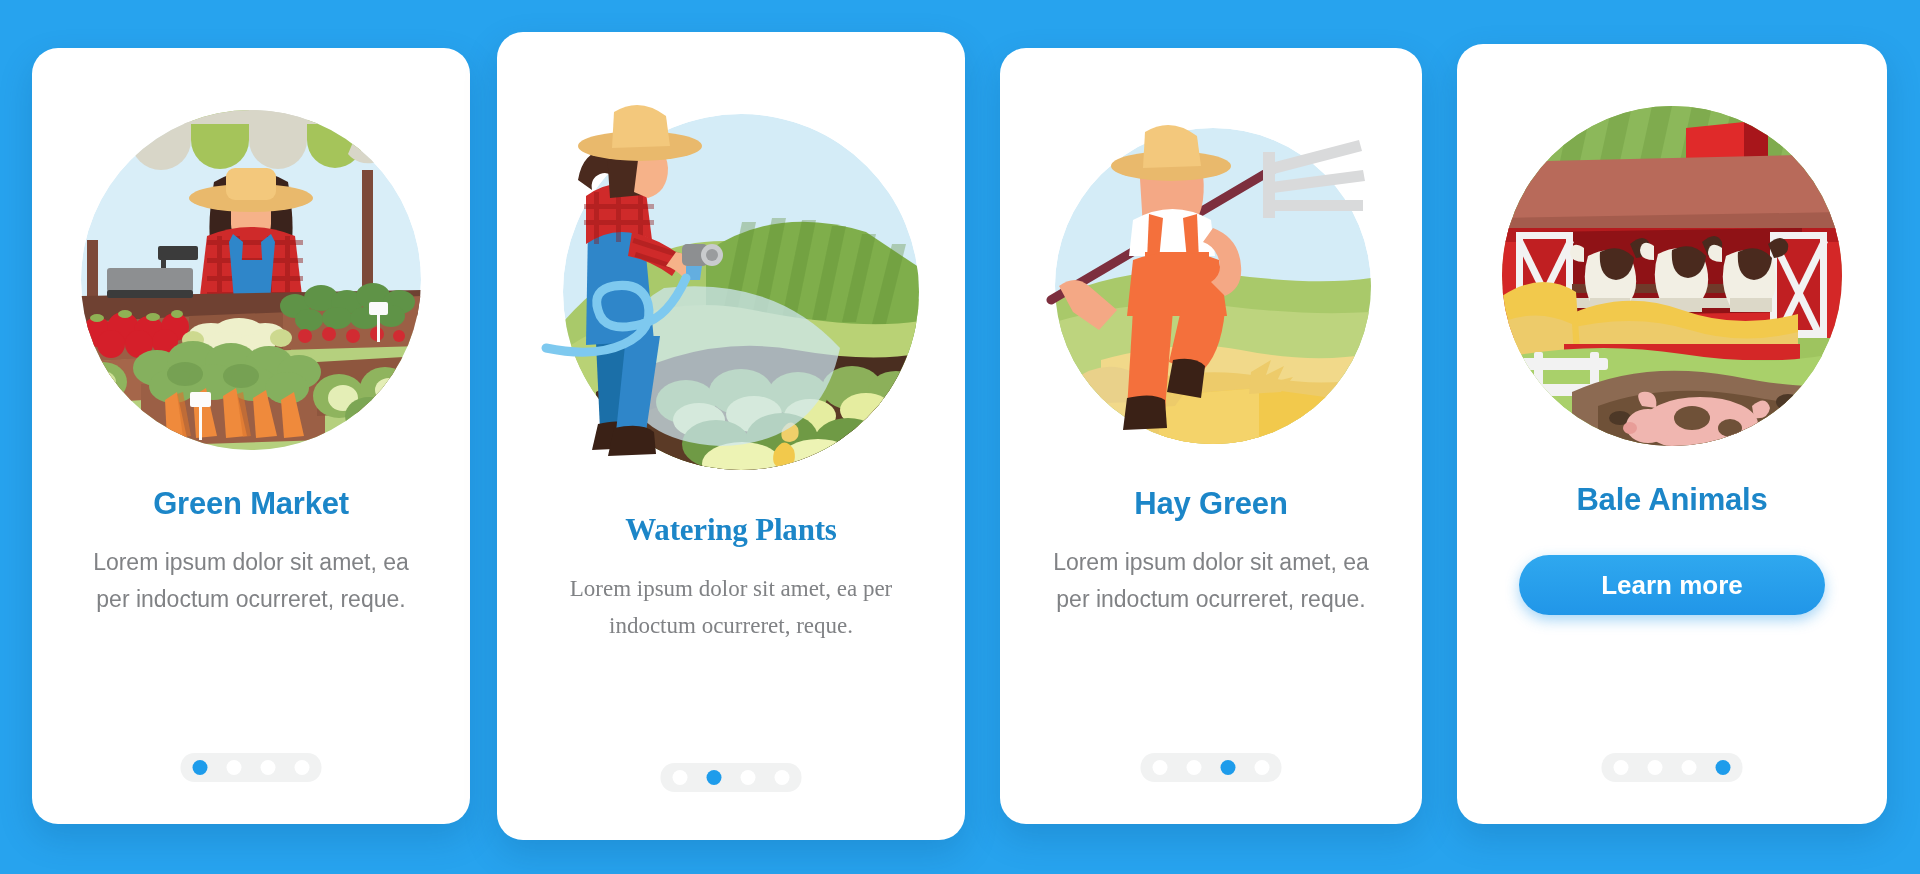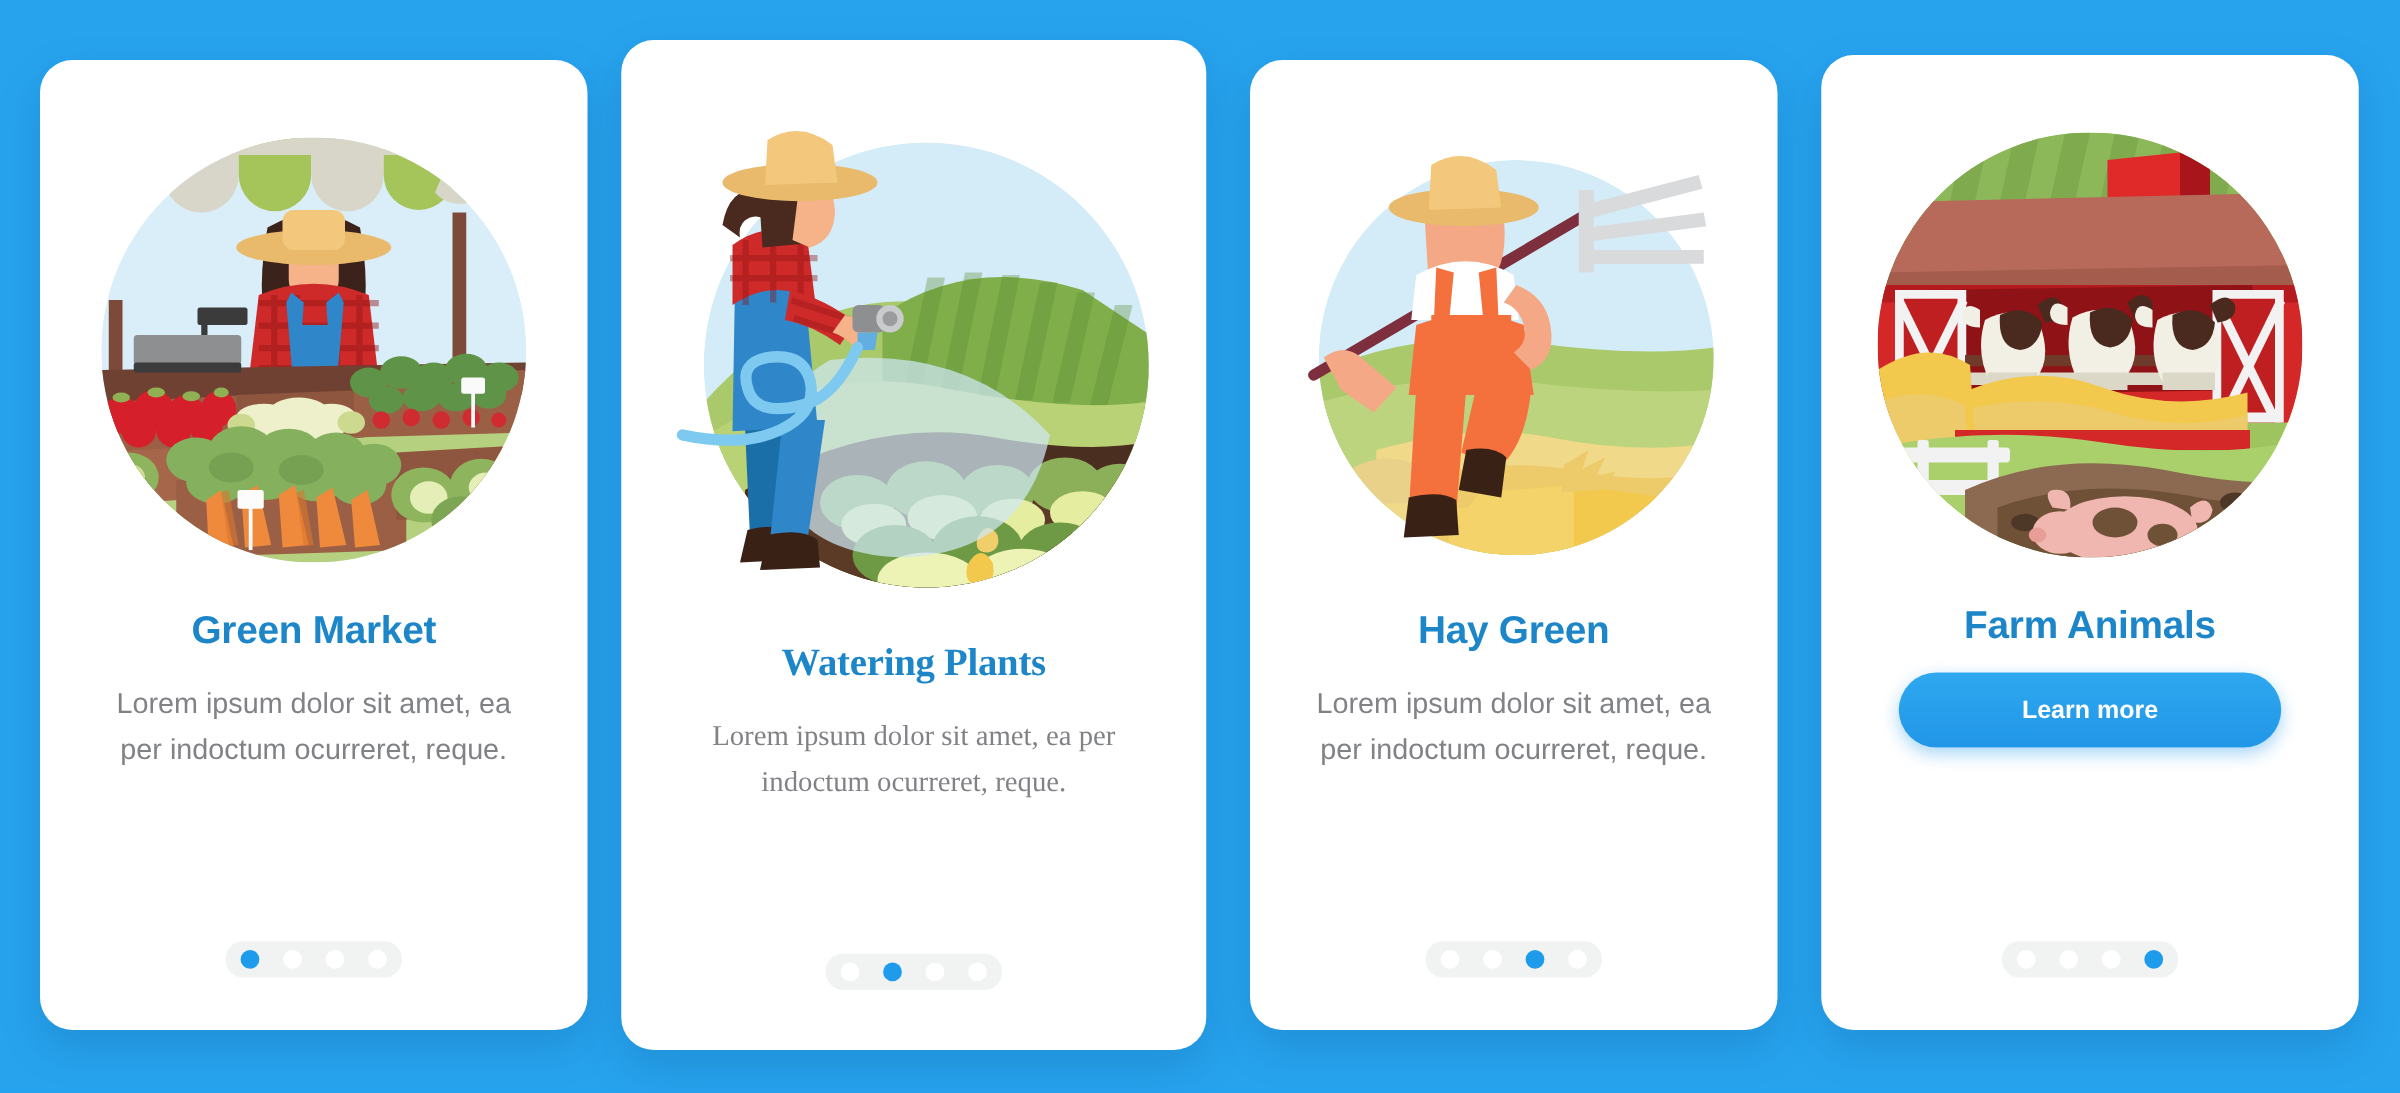--- a/index.html
+++ b/index.html
@@ -86,27 +86,27 @@
     color: #808285;
     text-align: center;
     margin-top: 22px;
     width: 330px;
   }
   .card-2 .desc { width: 340px; }
   .card-4 .desc { width: 340px; }
 
   
   .learn-more {
-    margin-top: 20px;
+    margin-top: 37px;
     width: 306px;
     height: 60px;
     border-radius: 30px;
     background: linear-gradient(180deg, #2fa8ef 0%, #2196e8 100%);
     color: #ffffff;
-    font-size: 20px;
+    font-size: 26px;
     font-weight: bold;
     display: flex;
     align-items: center;
     justify-content: center;
     border: none;
     cursor: pointer;
     box-shadow: 0 5px 14px rgba(33, 150, 232, 0.40);
     font-family: "Liberation Sans", sans-serif;
   }
 
@@ -623,21 +623,21 @@
               <path d="M166 340 l0 12 l10 0 l0 -12Z" fill="#e0a49e"></path>
               <path d="M222 340 l0 12 l10 0 l0 -12Z" fill="#e0a49e"></path>
             </g>
 
             <rect x="276" y="318" width="34" height="10" rx="3" fill="#f2f2f2"></rect>
             <rect x="282" y="310" width="7" height="16" rx="2" fill="#f2f2f2"></rect>
           </svg>
         </div>
       </div>
 
-      <div class="title">Farm Animals</div>
+      <div class="title">Bale Animals</div>
 
       <button class="learn-more">Learn more</button>
 
       <div class="dots">
         <span class="dot"></span>
         <span class="dot"></span>
         <span class="dot"></span>
         <span class="dot active"></span>
       </div>
     </div>

